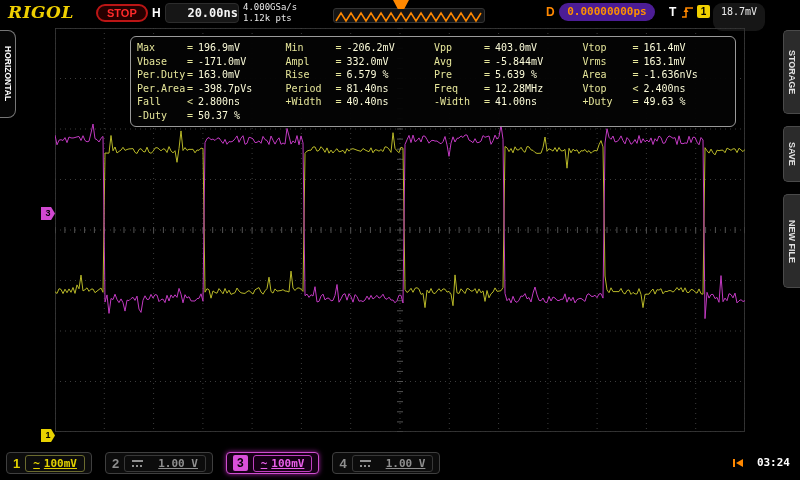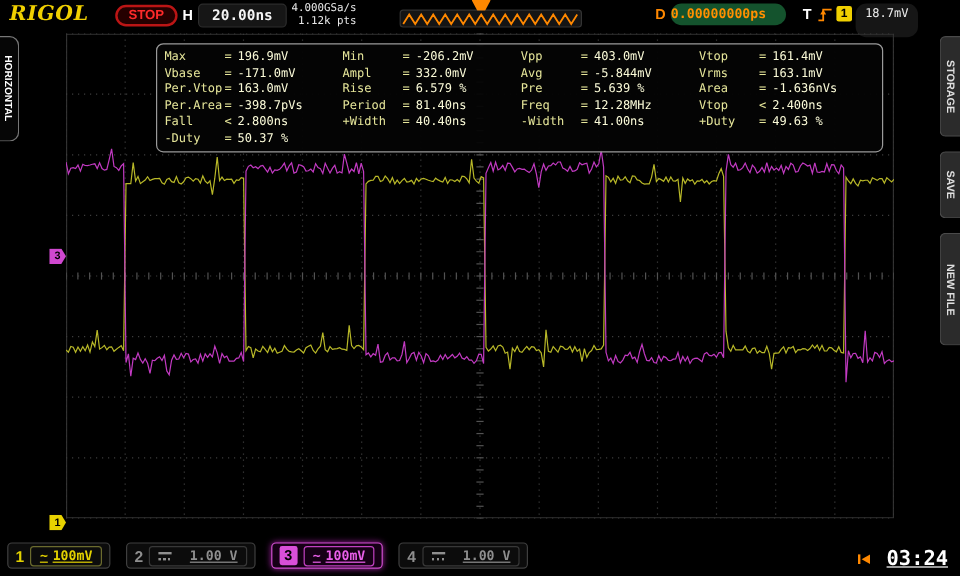--- a/index.html
+++ b/index.html
@@ -1,26 +1,26 @@
 <!DOCTYPE html>
 <html><head>
 <meta charset="utf-8">
 <style>
   html,body{margin:0;padding:0;background:#000;}
   body{width:800px;height:480px;position:relative;overflow:hidden;font-family:"Liberation Sans",sans-serif;}
   
   .logo{position:absolute;left:8px;top:2px;font-family:"DejaVu Serif",serif;font-style:italic;font-weight:bold;font-size:17px;color:#f0d000;letter-spacing:.5px;}
   .stop{position:absolute;left:96px;top:4px;border:2px solid #bb1515;background:#250000;color:#ff2a2a;font-weight:bold;font-size:11px;padding:1px 9px;border-radius:10px;}
   .hlabel{position:absolute;left:152px;top:6px;color:#fff;font-weight:bold;font-size:12px;}
-  .tbox{position:absolute;left:165px;top:3px;width:72px;height:18px;background:#161616;border:1px solid #2c2c2c;border-radius:4px;color:#f5f5f5;font-family:"DejaVu Sans Mono",monospace;font-size:12px;font-weight:bold;text-align:center;line-height:18px;}
-  .srate{position:absolute;left:243px;top:2px;color:#e8e8e8;font-size:9px;line-height:11px;font-family:"DejaVu Sans Mono",monospace;text-align:right;}
+  .tbox{position:absolute;left:165px;top:3px;width:72px;height:18px;background:#161616;border:1px solid #2c2c2c;border-radius:4px;color:#f5f5f5;font-family:"DejaVu Sans Mono",monospace;font-size:12px;font-weight:bold;text-align:right;line-height:18px;}
+  .srate{position:absolute;left:243px;top:2px;color:#e8e8e8;font-size:9px;line-height:11px;font-family:"DejaVu Sans Mono",monospace;}
   .membar{position:absolute;left:333px;top:8px;width:150px;height:13px;background:#141414;border:1px solid #333;border-radius:3px;}
   .trigpos{position:absolute;left:393px;top:0;width:16px;height:9px;background:#ff8800;clip-path:polygon(0 0,100% 0,70% 100%,30% 100%);}
   .dlabel{position:absolute;left:546px;top:5px;color:#ff8800;font-weight:bold;font-size:12px;}
-  .dbox{position:absolute;left:559px;top:3px;width:96px;height:18px;background:#14532d;border-radius:9px;color:#ff9000;font-family:"DejaVu Sans Mono",monospace;font-size:11px;font-weight:bold;line-height:18px;}
+  .dbox{position:absolute;left:559px;top:3px;width:96px;height:18px;background:#4c1d95;border-radius:9px;color:#ff9000;font-family:"DejaVu Sans Mono",monospace;font-size:11px;font-weight:bold;text-align:center;line-height:18px;}
   .tlabel{position:absolute;left:669px;top:5px;color:#fff;font-weight:bold;font-size:12px;}
   .slope{position:absolute;left:681px;top:4px;}
   .tsrc{position:absolute;left:697px;top:5px;width:13px;height:13px;background:#f0d000;border-radius:2px;color:#000;font-size:10px;font-weight:bold;text-align:center;line-height:13px;}
   .lvlbox{position:absolute;left:713px;top:3px;width:52px;height:28px;background:#161616;border-radius:9px;color:#ececec;font-family:"DejaVu Sans Mono",monospace;font-size:10px;text-align:center;line-height:18px;}
   
   .vtext{writing-mode:vertical-rl;white-space:nowrap;}
   .ltab{position:absolute;left:0;top:30px;width:15px;height:86px;background:#060606;border:1px solid #777;border-left:none;border-radius:0 8px 8px 0;color:#fff;font-size:8.5px;font-weight:bold;display:flex;align-items:center;justify-content:center;overflow:hidden;}
   .rtab{position:absolute;right:0;width:16px;background:#2b2b2b;border:1px solid #4a4a4a;border-right:none;border-radius:5px 0 0 5px;color:#e0e0e0;font-size:9px;font-weight:bold;display:flex;align-items:center;justify-content:center;overflow:hidden;}
   #rtab-0{top:30px;height:82px;}
   #rtab-1{top:126px;height:54px;}
@@ -45,21 +45,21 @@
   .ch1 .chnum{color:#e3d200;} .ch1 .chval{border-color:#6b6b2e;color:#e3d200;}
   .ch2 .chnum,.ch4 .chnum{color:#8f8f8f;} .ch2 .chval,.ch4 .chval{border-color:#383838;color:#8f8f8f;gap:15px;}
   .ch3{border-color:#cf4fcf;background:#160016;box-shadow:0 0 5px #a020a0;}
   .ch3 .chnum{background:#d94fd9;color:#000;padding:0 4px;border-radius:2px;font-size:12px;height:16px;line-height:16px;}
   .ch3 .chval{border-color:#c040c0;color:#ea5fea;}
   .cpl{display:inline-block;}
   .cpl-ac::before{content:"~";font-weight:bold;}
   .cpl-dc{position:relative;width:11px;height:10px;}
   .cpl-dc::before{content:"";position:absolute;top:2px;left:0;right:0;height:2px;background:currentColor;}
   .cpl-dc::after{content:"";position:absolute;bottom:1px;left:0;right:0;height:2px;background:repeating-linear-gradient(90deg,currentColor 0 2px,transparent 2px 4px);}
-  .clock{position:absolute;right:10px;top:456px;display:flex;align-items:center;gap:12px;color:#fff;font-size:17px;font-weight:bold;font-family:"DejaVu Sans Mono",monospace;text-decoration:underline;}
+  .clock{position:absolute;right:10px;top:456px;display:flex;align-items:center;gap:12px;color:#fff;font-size:11px;font-weight:bold;font-family:"DejaVu Sans Mono",monospace;}
 </style>
 </head>
 <body>
 
 <div>
   <div class="logo">RIGOL</div>
   <div class="stop">STOP</div>
   <div class="hlabel">H</div>
   <div class="tbox">20.00ns</div>
   <div class="srate">
@@ -245,21 +245,21 @@
 <div class="meas">
   <div id="meas-grid">
       <div class="meas-cell"><span class="ml">Max</span><span class="mo">=</span><span class="mv">196.9mV</span></div>
       <div class="meas-cell"><span class="ml">Min</span><span class="mo">=</span><span class="mv">-206.2mV</span></div>
       <div class="meas-cell"><span class="ml">Vpp</span><span class="mo">=</span><span class="mv">403.0mV</span></div>
       <div class="meas-cell"><span class="ml">Vtop</span><span class="mo">=</span><span class="mv">161.4mV</span></div>
       <div class="meas-cell"><span class="ml">Vbase</span><span class="mo">=</span><span class="mv">-171.0mV</span></div>
       <div class="meas-cell"><span class="ml">Ampl</span><span class="mo">=</span><span class="mv">332.0mV</span></div>
       <div class="meas-cell"><span class="ml">Avg</span><span class="mo">=</span><span class="mv">-5.844mV</span></div>
       <div class="meas-cell"><span class="ml">Vrms</span><span class="mo">=</span><span class="mv">163.1mV</span></div>
-      <div class="meas-cell"><span class="ml">Per.Vtop</span><span class="mo">=</span><span class="mv">163.0mV</span></div>
+      <div class="meas-cell"><span class="ml">Per.Duty</span><span class="mo">=</span><span class="mv">163.0mV</span></div>
       <div class="meas-cell"><span class="ml">Rise</span><span class="mo">=</span><span class="mv">6.579 %</span></div>
       <div class="meas-cell"><span class="ml">Pre</span><span class="mo">=</span><span class="mv">5.639 %</span></div>
       <div class="meas-cell"><span class="ml">Area</span><span class="mo">=</span><span class="mv">-1.636nVs</span></div>
       <div class="meas-cell"><span class="ml">Per.Area</span><span class="mo">=</span><span class="mv">-398.7pVs</span></div>
       <div class="meas-cell"><span class="ml">Period</span><span class="mo">=</span><span class="mv">81.40ns</span></div>
       <div class="meas-cell"><span class="ml">Freq</span><span class="mo">=</span><span class="mv">12.28MHz</span></div>
       <div class="meas-cell"><span class="ml">Vtop</span><span class="mo">&lt;</span><span class="mv">2.400ns</span></div>
       <div class="meas-cell"><span class="ml">Fall</span><span class="mo">&lt;</span><span class="mv">2.800ns</span></div>
       <div class="meas-cell"><span class="ml">+Width</span><span class="mo">=</span><span class="mv">40.40ns</span></div>
       <div class="meas-cell"><span class="ml">-Width</span><span class="mo">=</span><span class="mv">41.00ns</span></div>

